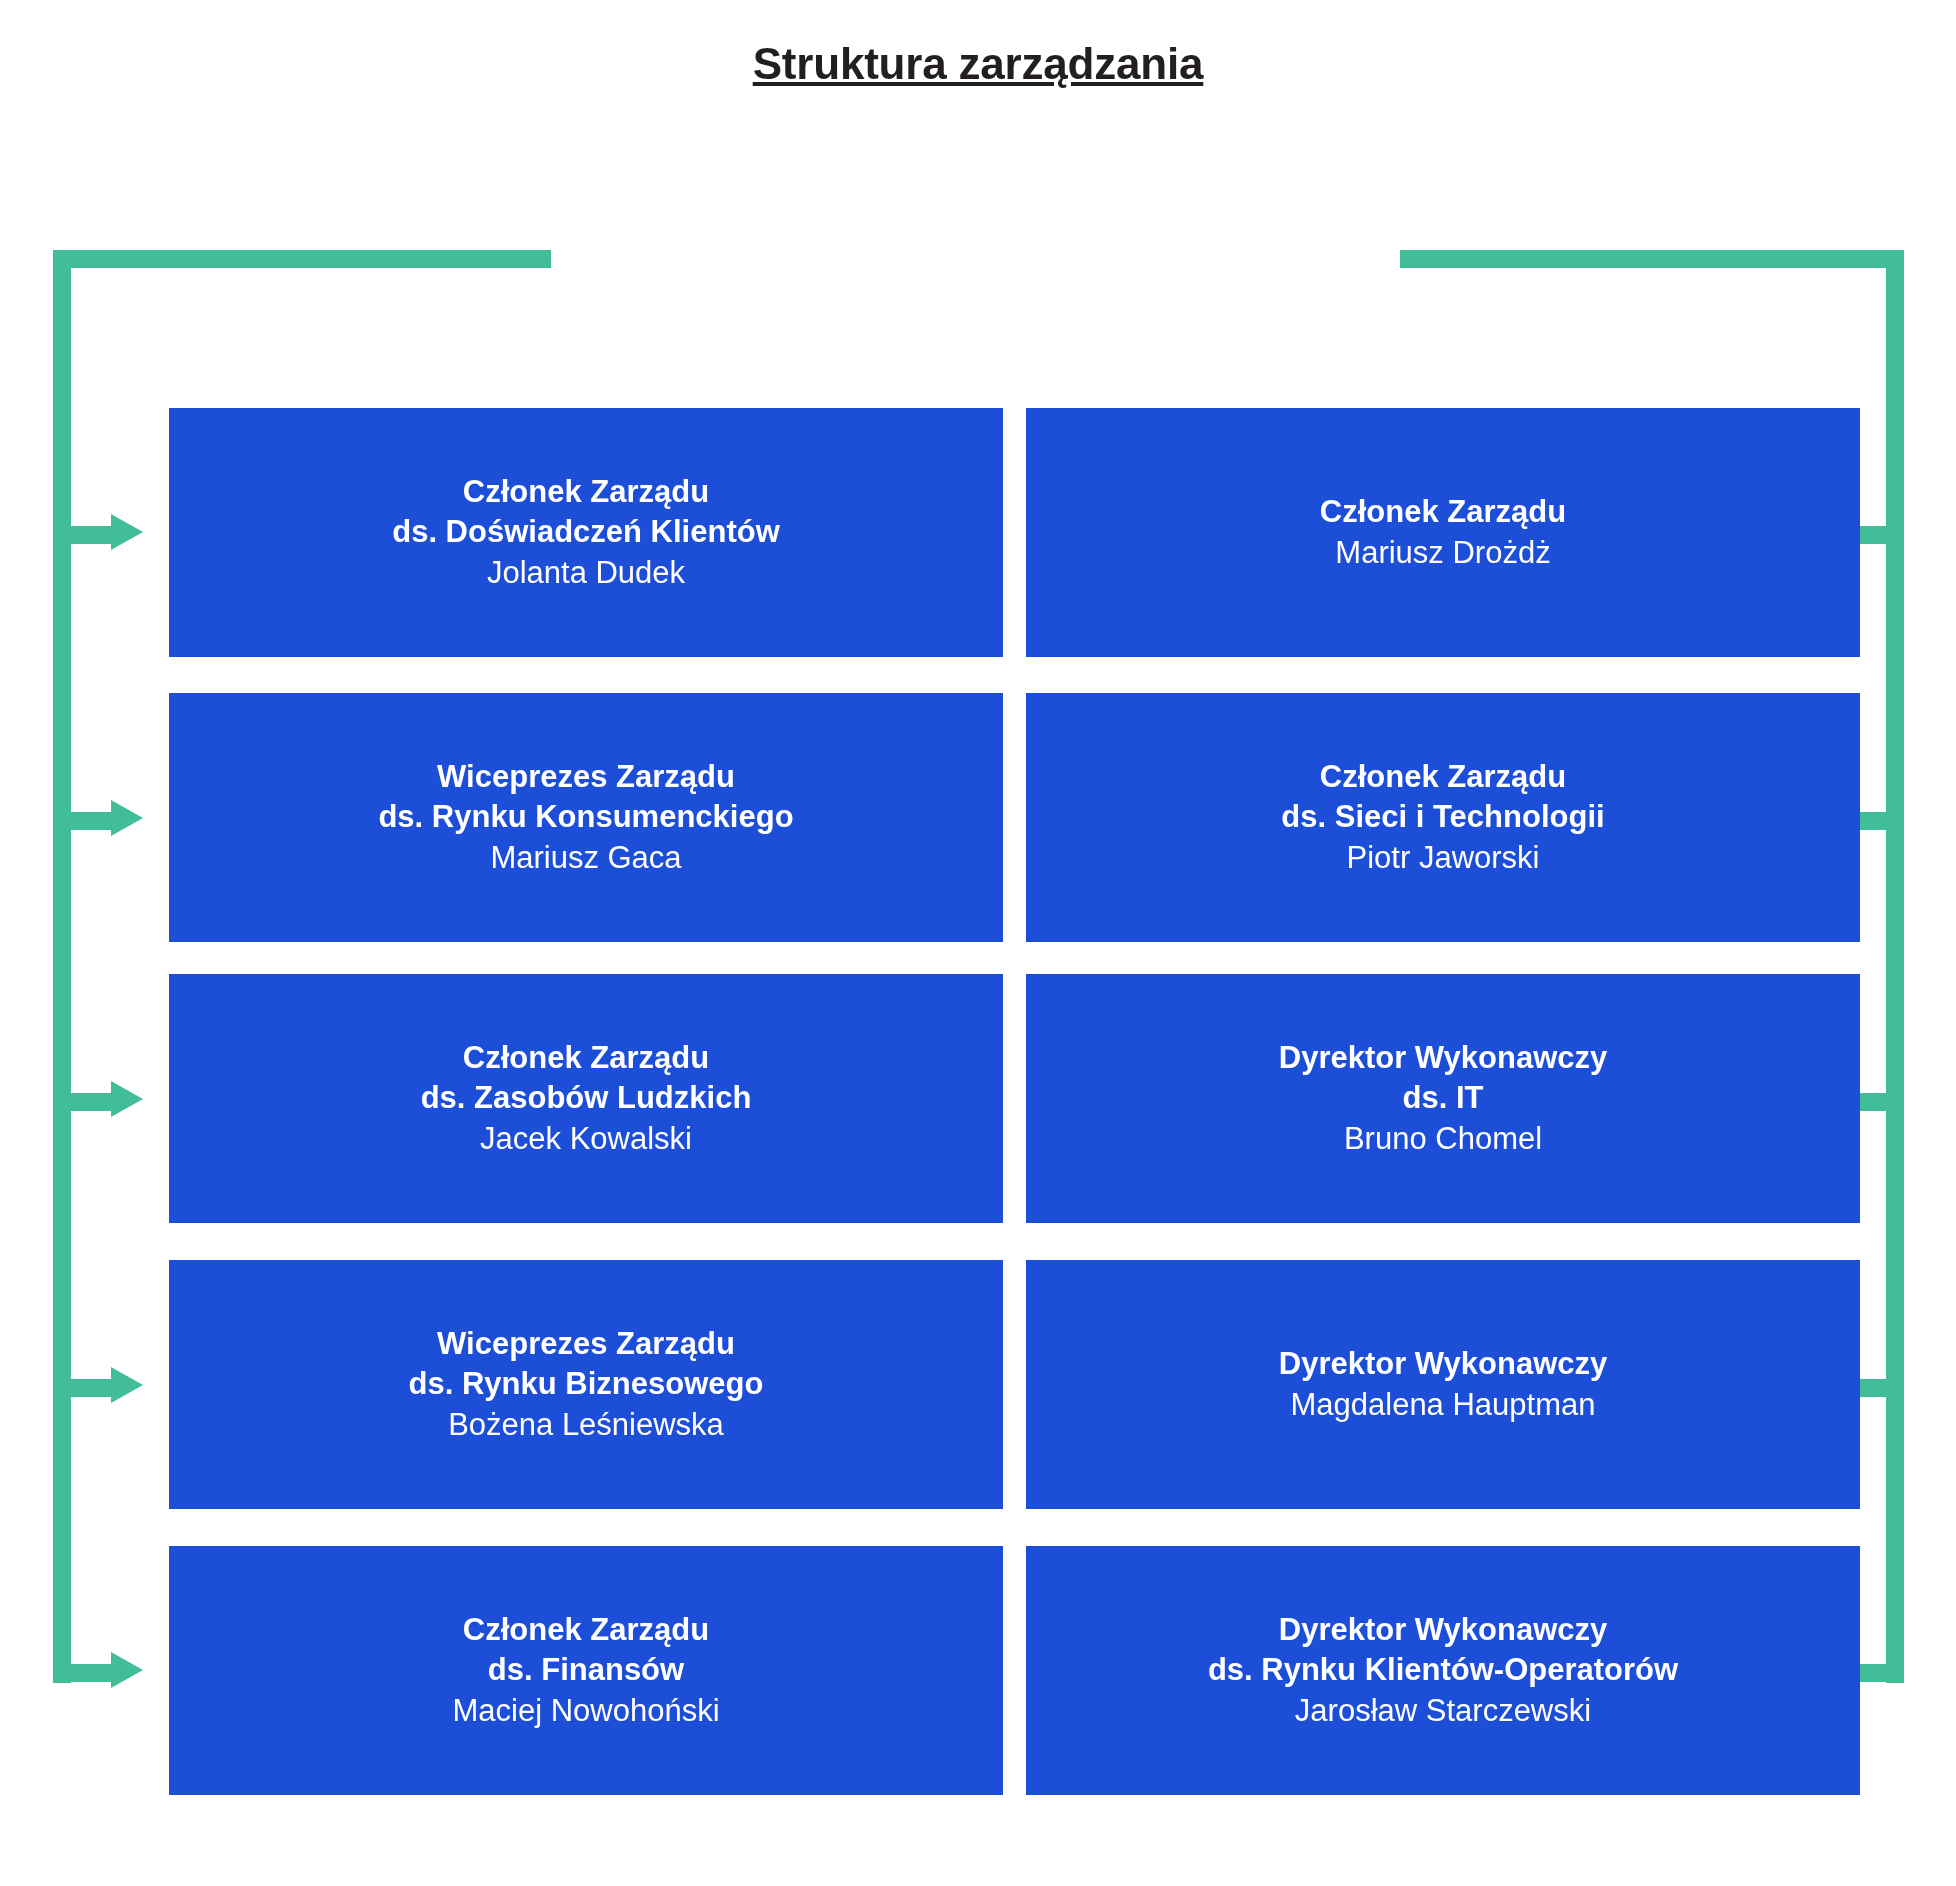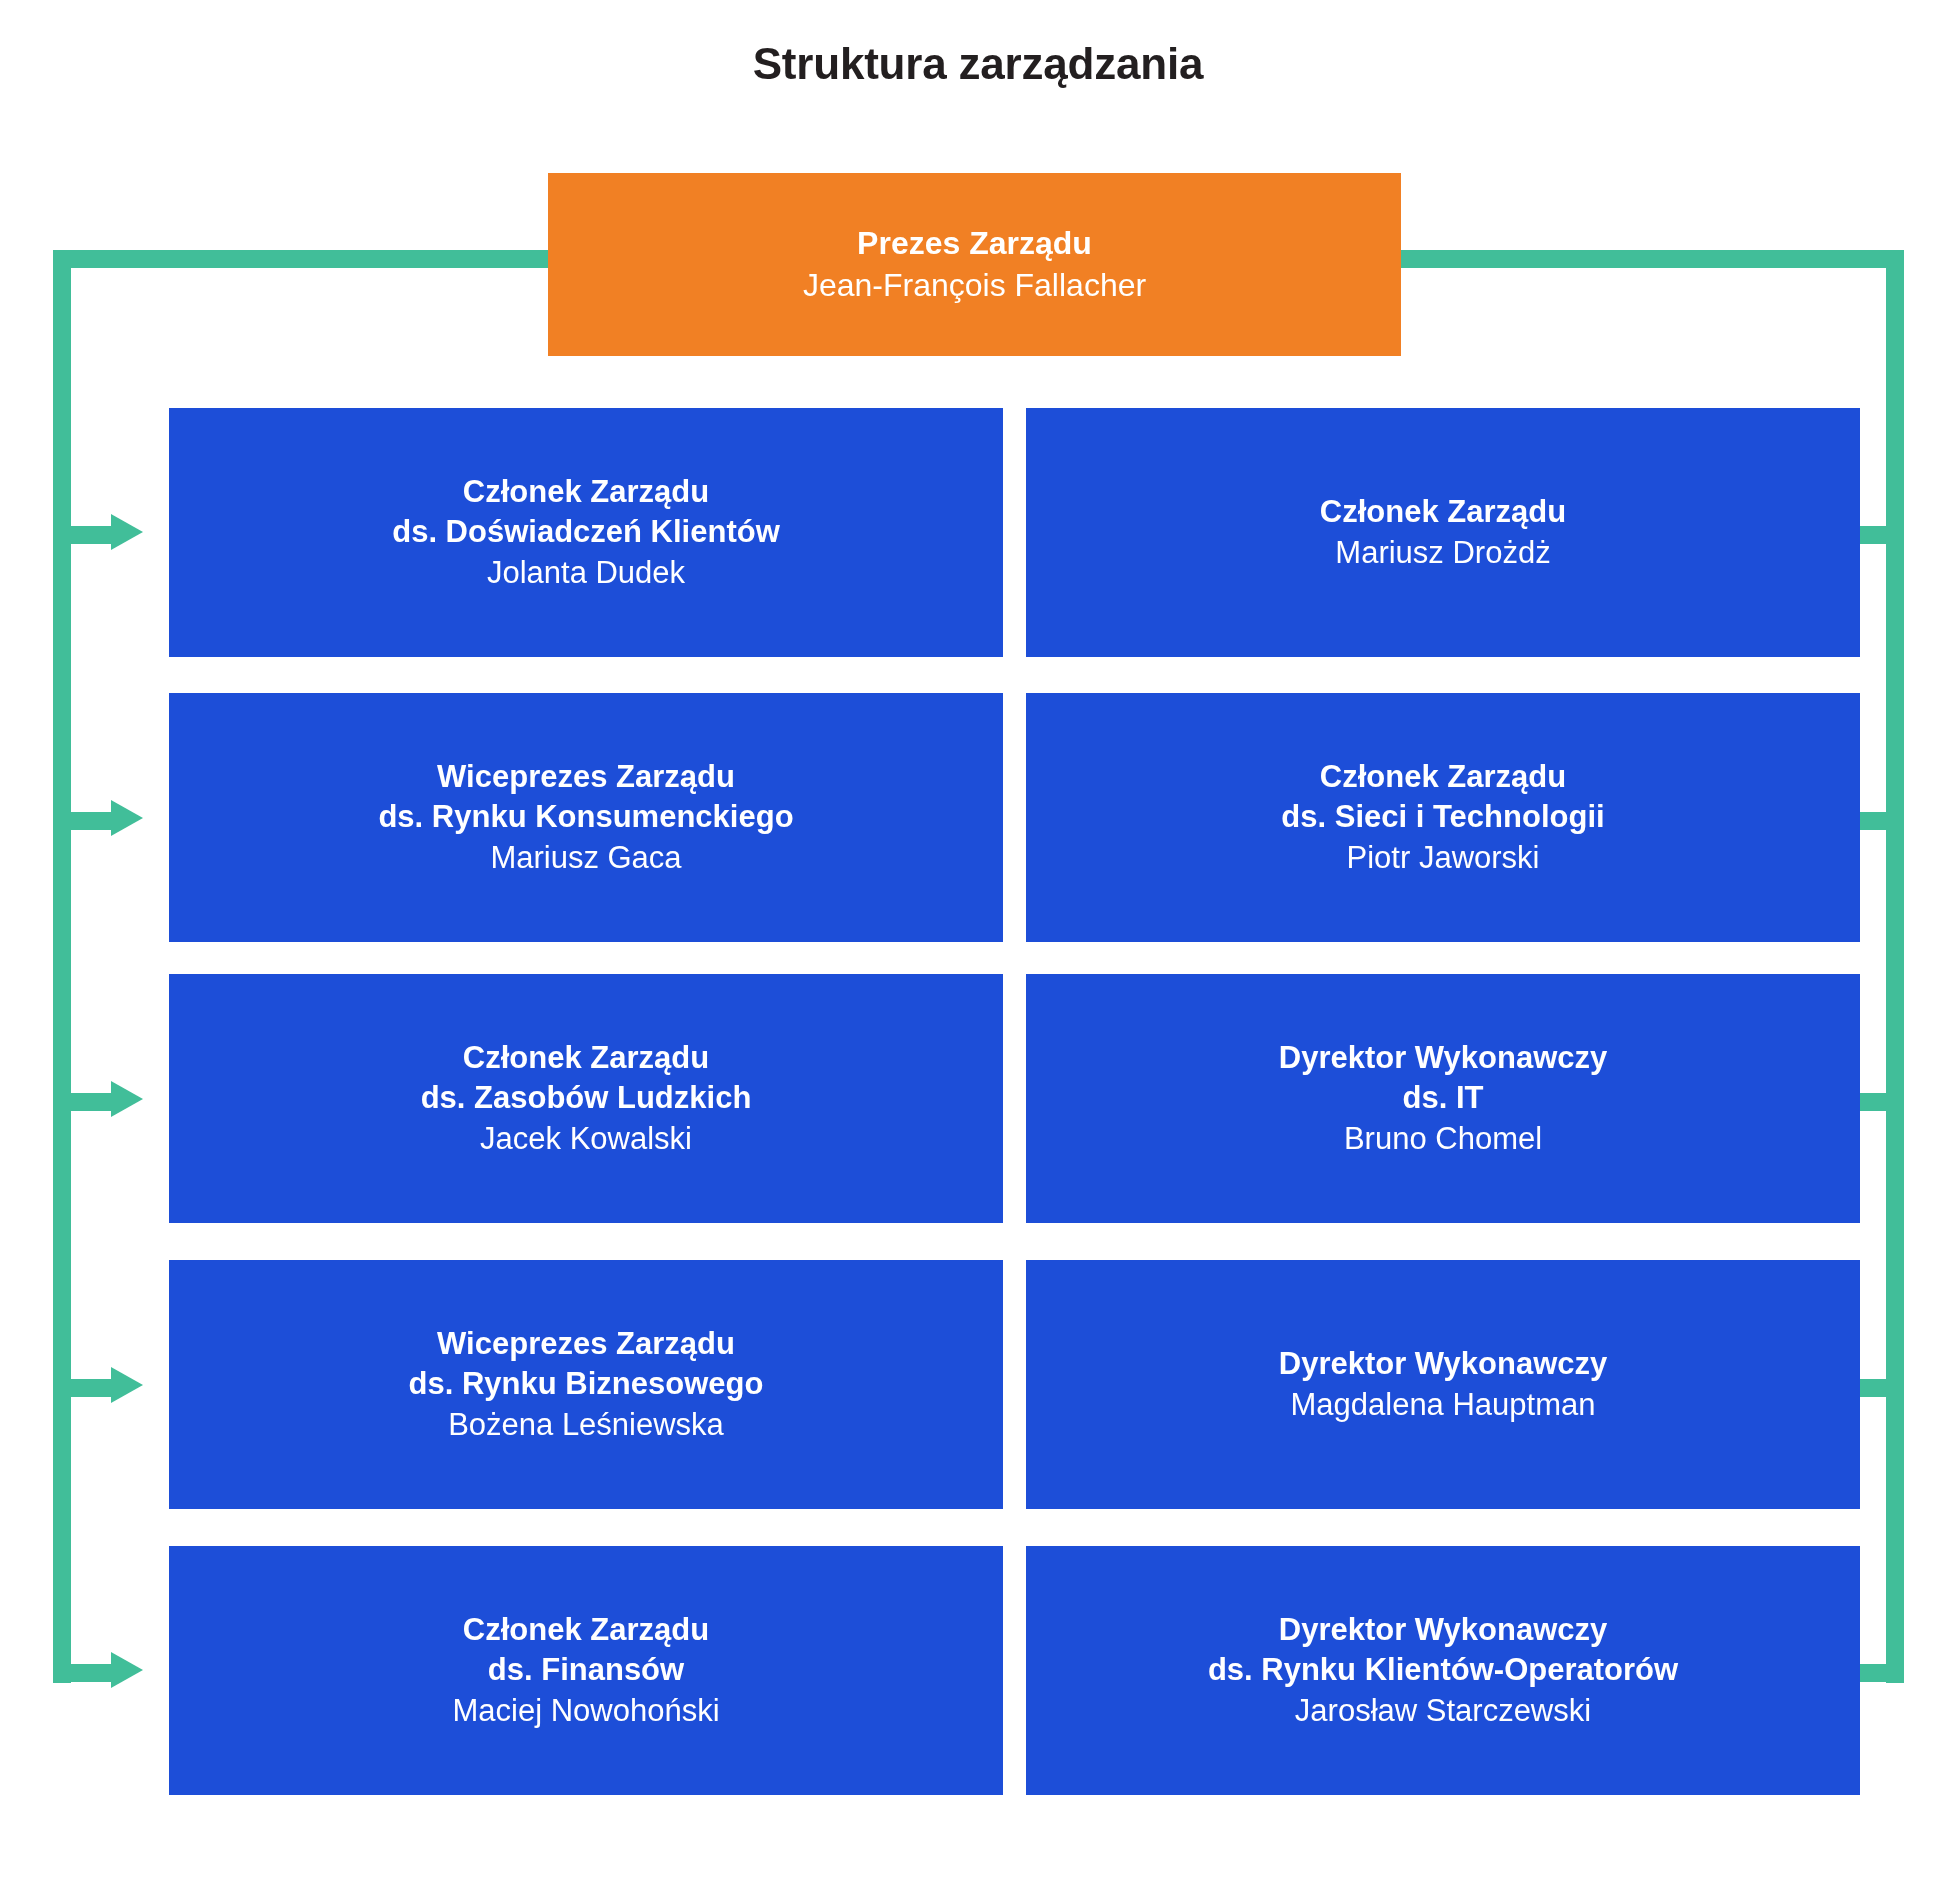--- a/index.html
+++ b/index.html
@@ -24,20 +24,21 @@
   .chart-title {
     position: absolute;
     left: 0;
     top: 39px;
     width: 1956px;
     text-align: center;
     font-size: 44px;
     font-weight: bold;
     color: #231f20;
     letter-spacing: -0.2px;
+    text-decoration: underline;
   }
 
   
   .conn {
     position: absolute;
     background: #41be99;
   }
   
   .trunk-left {
     left: 53px;
@@ -208,24 +209,20 @@
   </div>
   <div class="arrow arrow-right" style="top:1371px">
     <div class="stem"></div>
     <div class="head"></div>
   </div>
   <div class="arrow arrow-right" style="top:1656px">
     <div class="stem"></div>
     <div class="head"></div>
   </div>
 
-  <div class="node node-ceo">
-    <div class="role">Prezes Zarządu</div>
-    <div class="person">Jean-François Fallacher</div>
-  </div>
 
   <div class="node node-member col-left row-1">
     <div class="role">Członek Zarządu</div>
     <div class="role">ds. Doświadczeń Klientów</div>
     <div class="person">Jolanta Dudek</div>
   </div>
   <div class="node node-member col-left row-2">
     <div class="role">Wiceprezes Zarządu</div>
     <div class="role">ds. Rynku Konsumenckiego</div>
     <div class="person">Mariusz Gaca</div>

